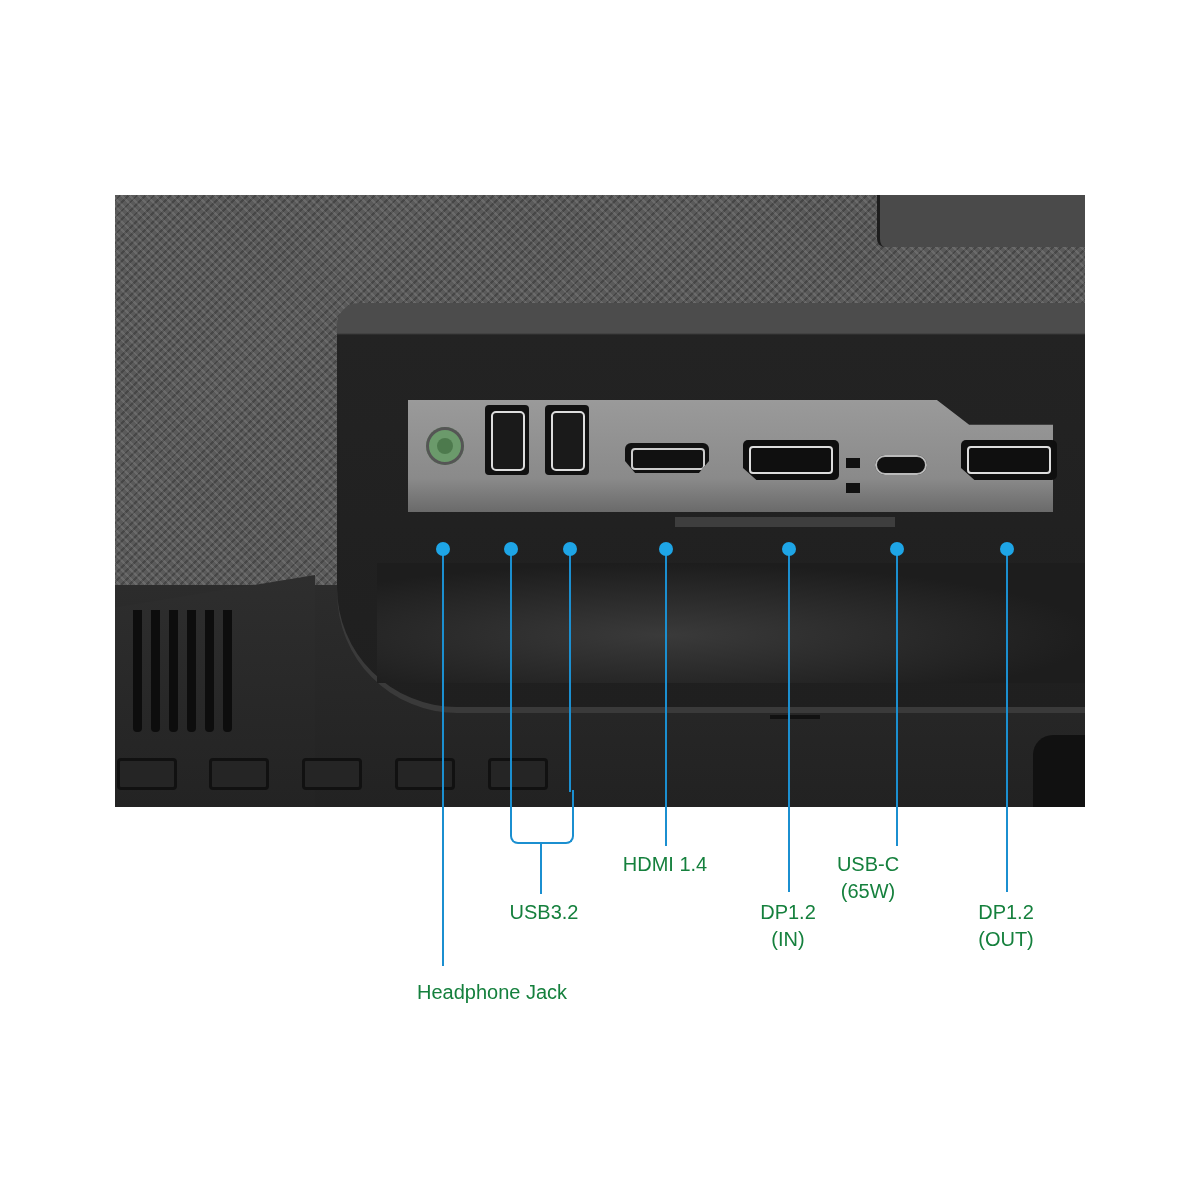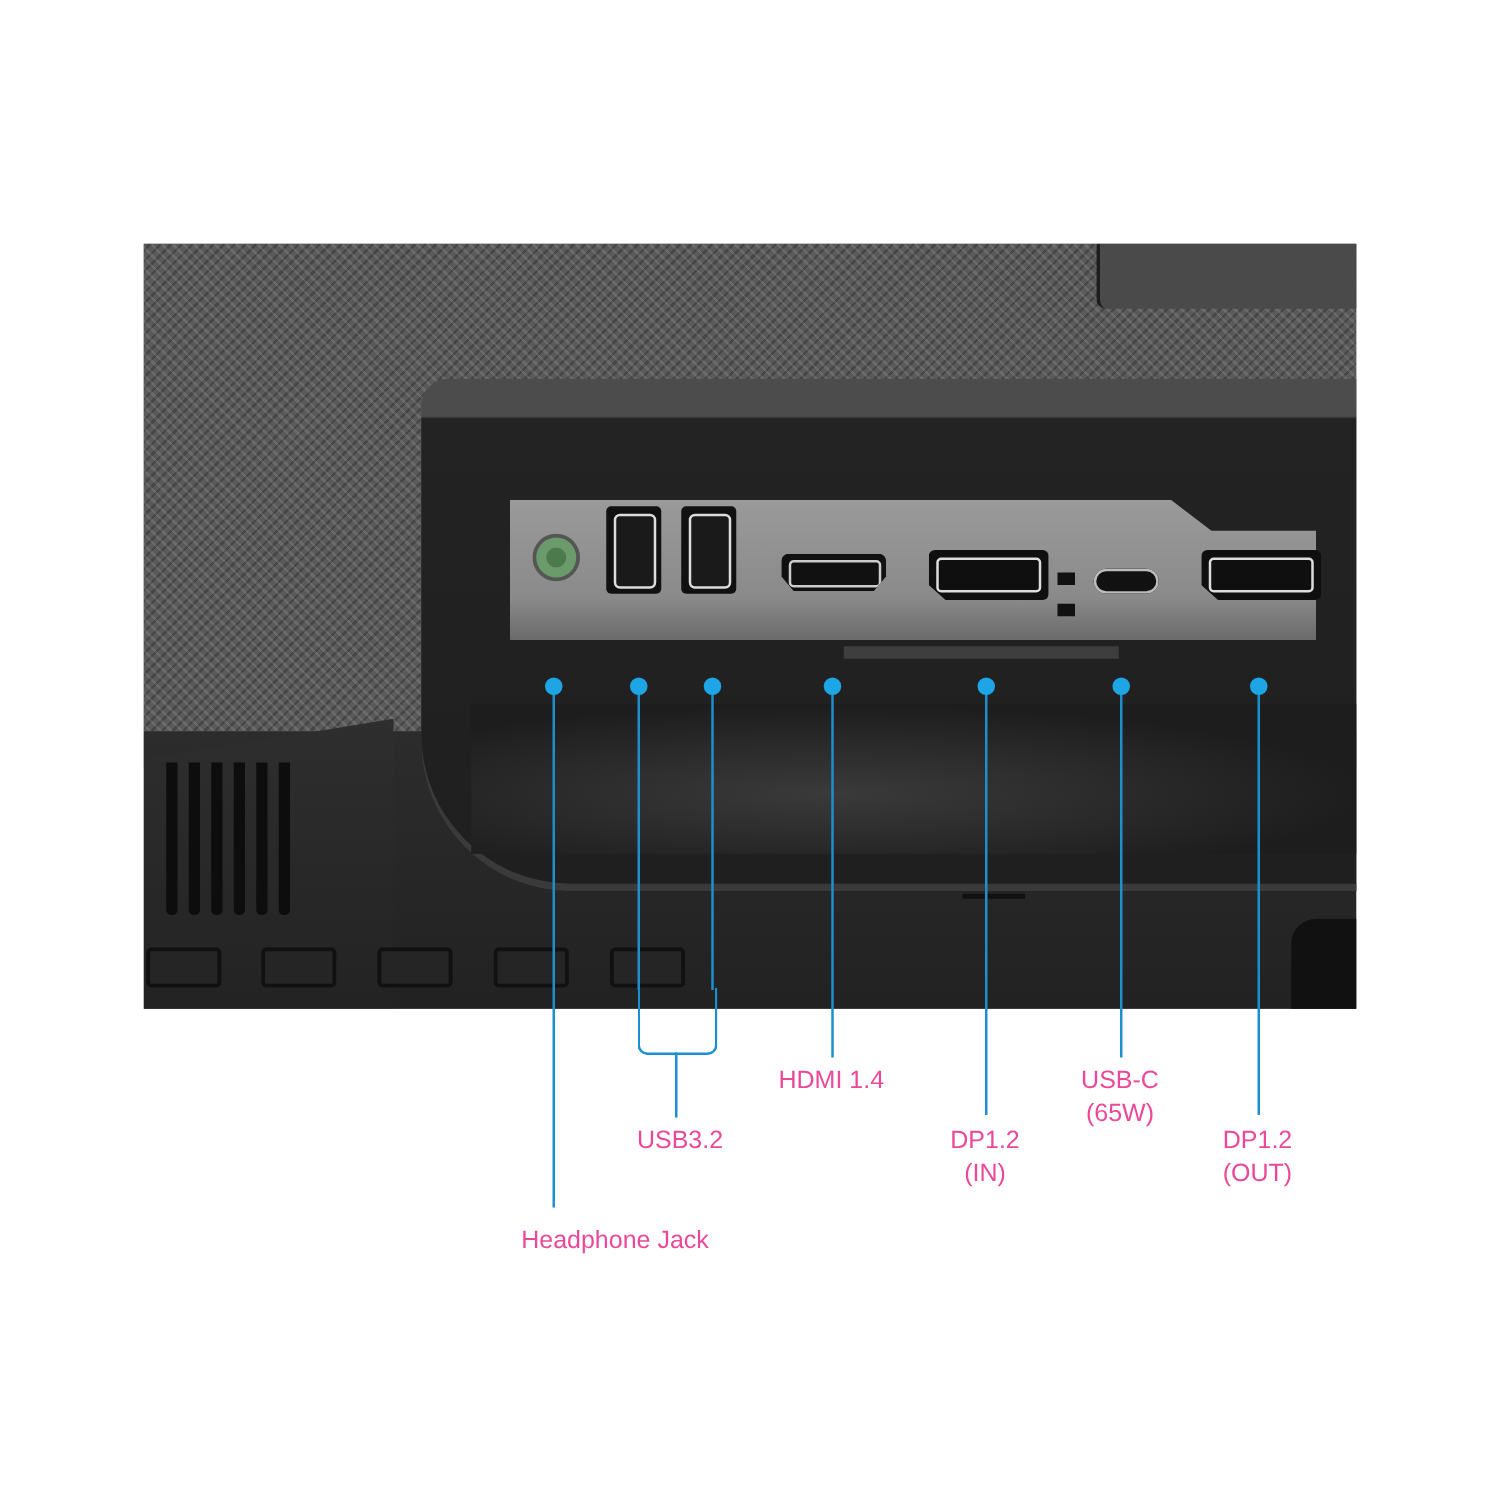--- a/index.html
+++ b/index.html
@@ -96,21 +96,21 @@
     }
     .dp-tab { position: absolute; left: 731px; width: 14px; height: 10px; background: #111; }
     
     .line { position: absolute; width: 2px; background: #1b8fd0; }
     .dot { position: absolute; width: 14px; height: 14px; border-radius: 50%; background: #1ea5e6; margin-left: -6px; }
     .bracket {
       position: absolute; left: 510px; top: 790px; width: 60px; height: 52px;
       border: 2px solid #1b8fd0; border-top: none; border-radius: 0 0 8px 8px;
     }
     .callout-label {
-      position: absolute; font-size: 20px; color: #ec4899; text-align: center; line-height: 27px; white-space: nowrap;
+      position: absolute; font-size: 20px; color: #15803d; text-align: center; line-height: 27px; white-space: nowrap;
       transform: translateX(-50%);
     }
   </style>
 </head>
 <body>
 
 <div class="photo">
   <div class="texture"></div>
   <div class="top-right-block"></div>
   <div class="bezel"></div>
@@ -175,20 +175,20 @@
 <div class="callout-label" style="left:544px; top:899px">
   <div>USB3.2</div>
 </div>
 <div class="callout-label" style="left:665px; top:851px">
   <div>HDMI 1.4</div>
 </div>
 <div class="callout-label" style="left:788px; top:899px">
   <div>DP1.2</div>
   <div>(IN)</div>
 </div>
-<div class="callout-label" style="left:896px; top:851px">
+<div class="callout-label" style="left:868px; top:851px">
   <div>USB-C</div>
   <div>(65W)</div>
 </div>
 <div class="callout-label" style="left:1006px; top:899px">
   <div>DP1.2</div>
   <div>(OUT)</div>
 </div>
 
 </body></html>

